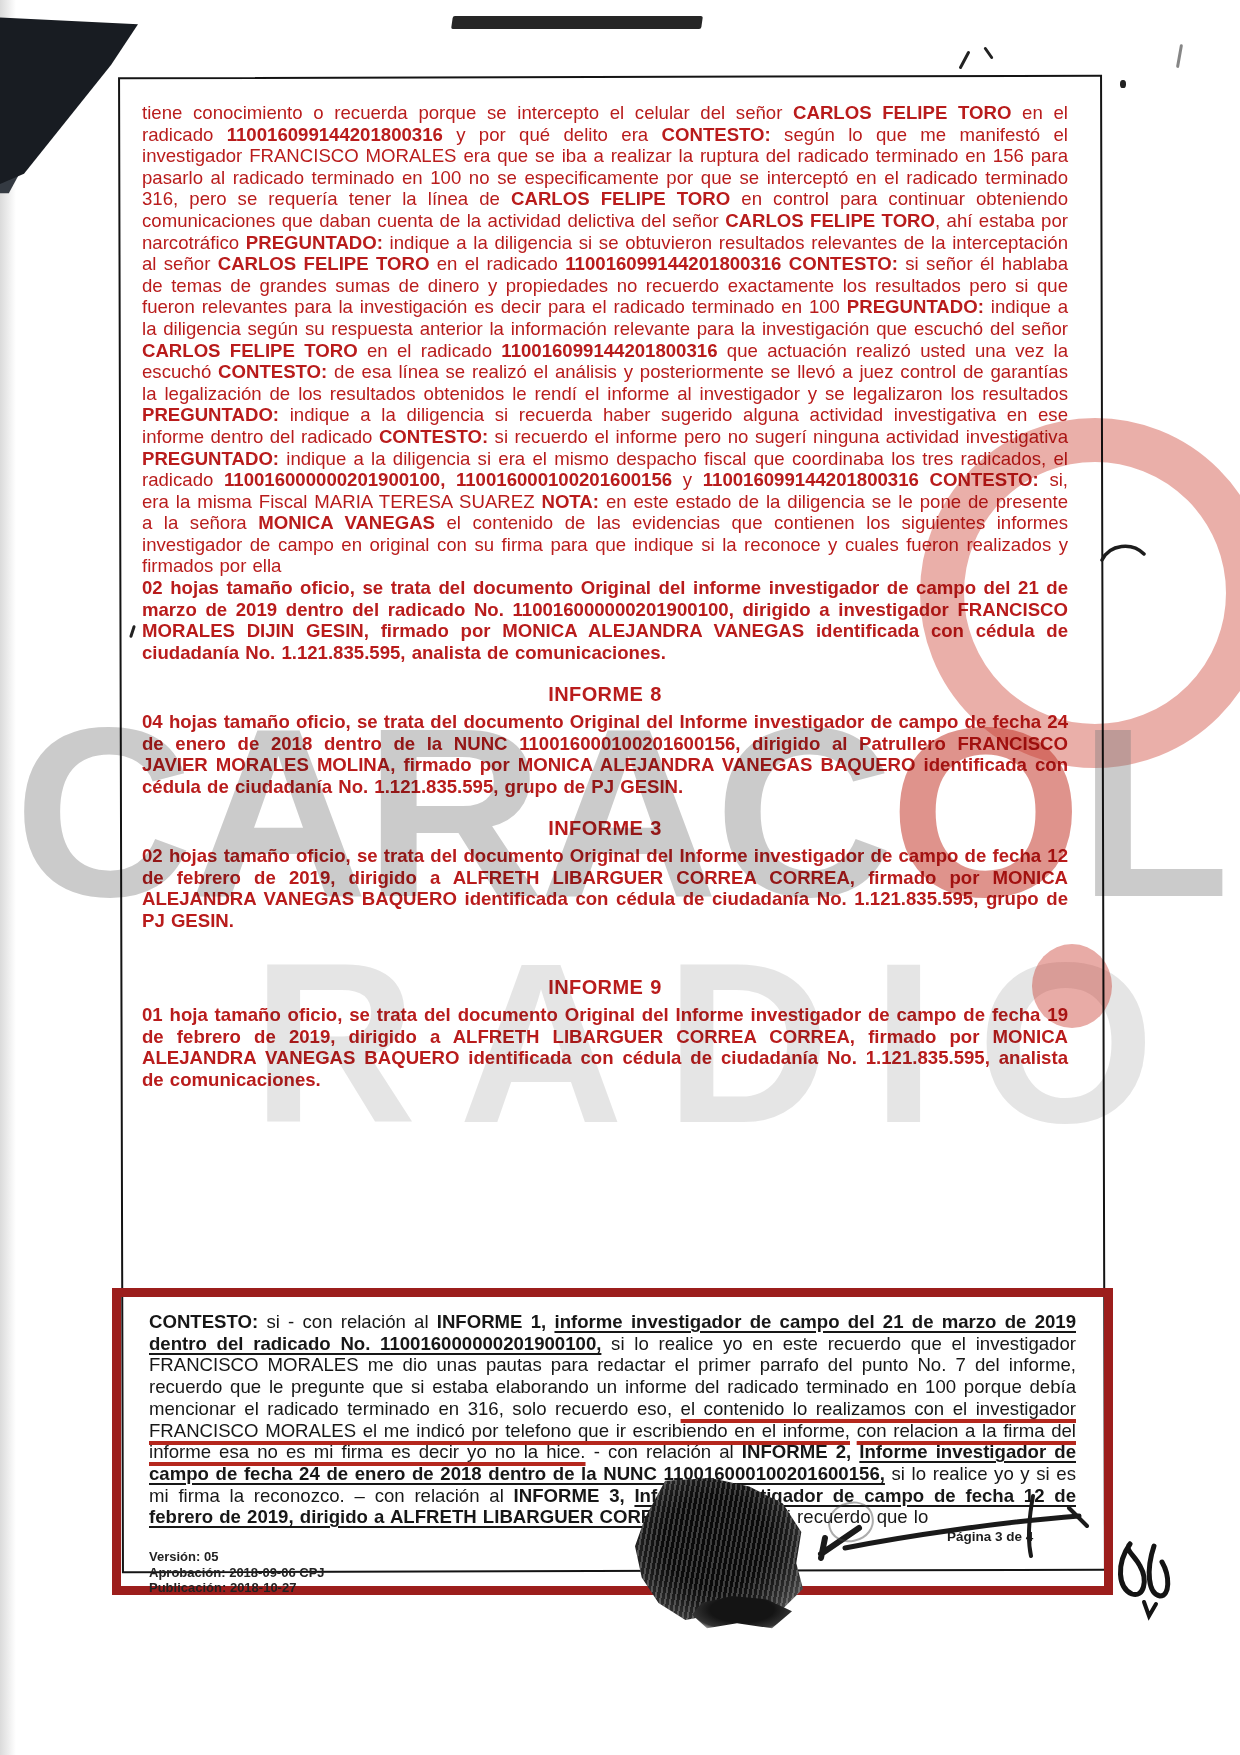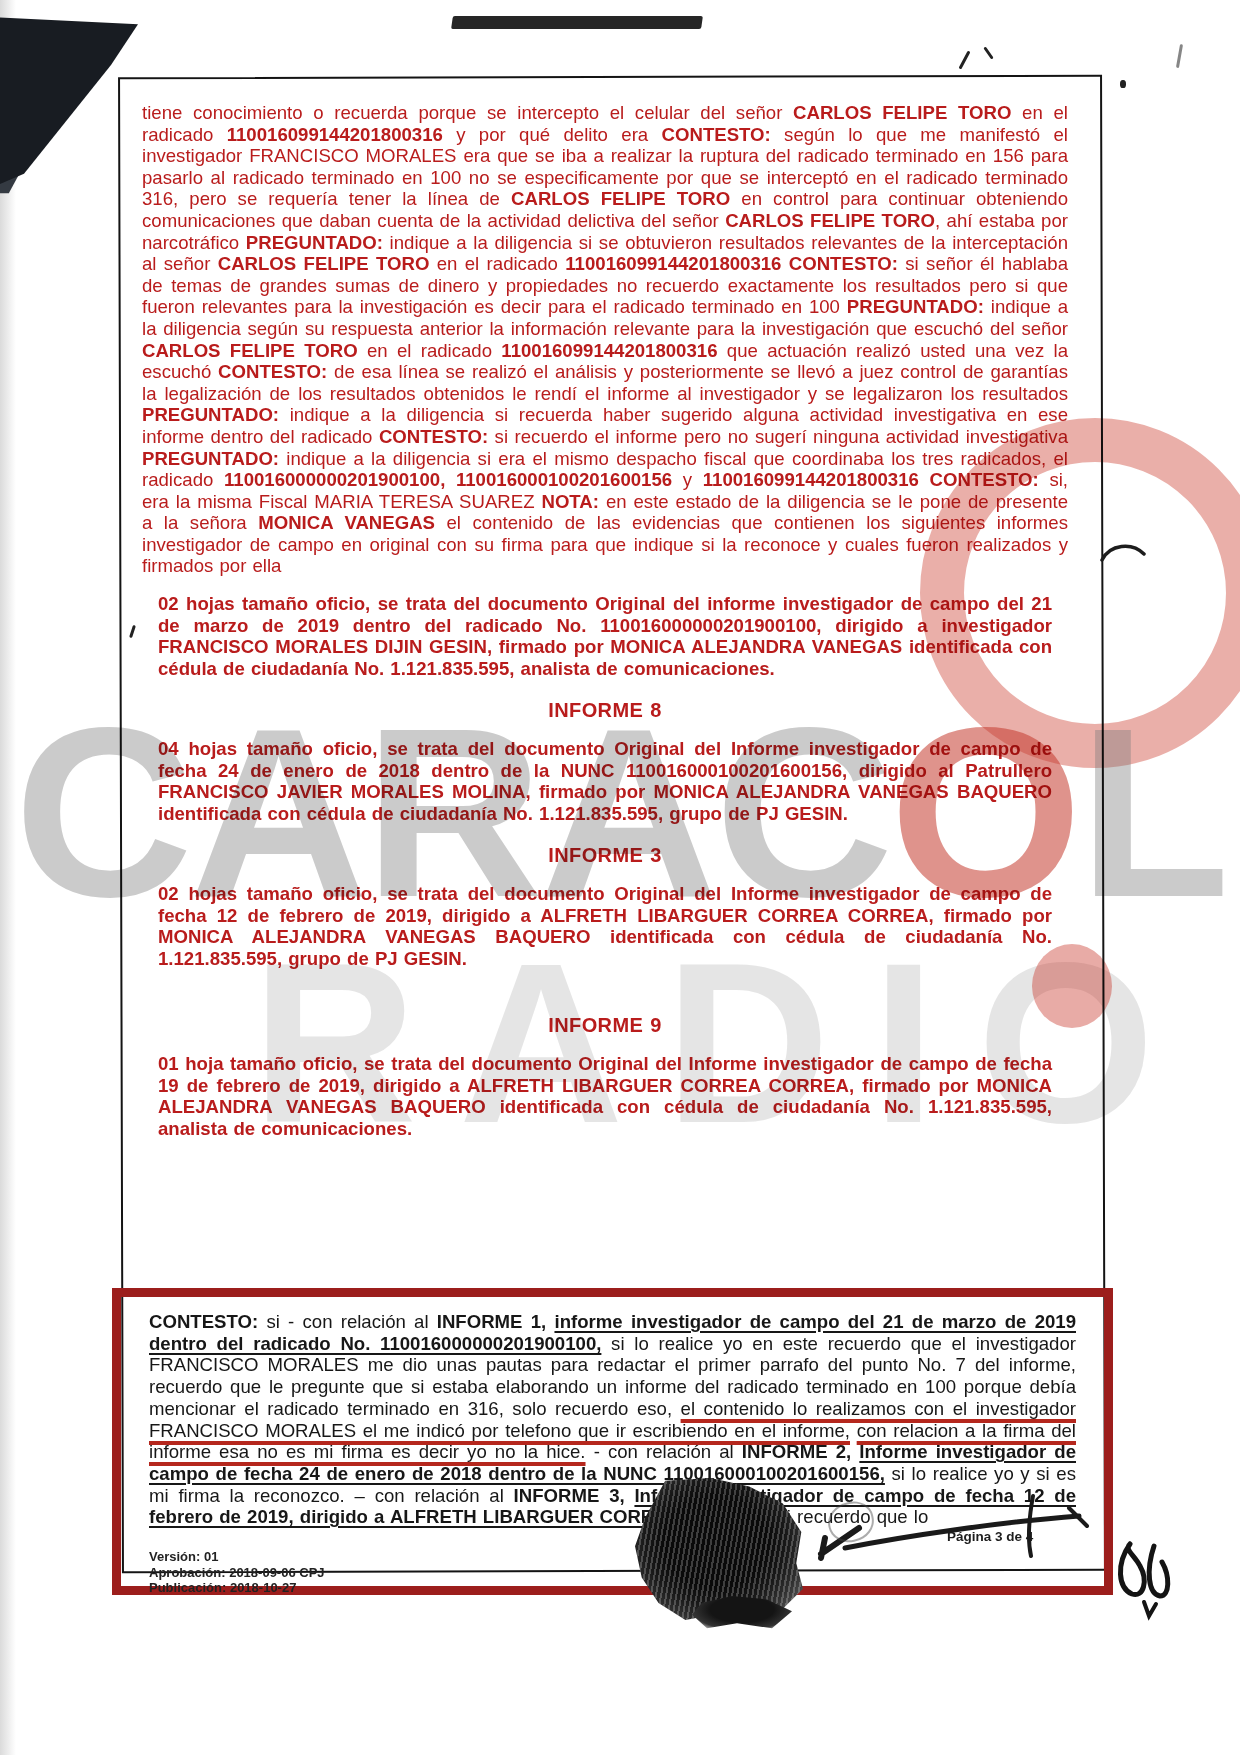--- a/index.html
+++ b/index.html
@@ -20,21 +20,21 @@
   
   .page-border{position:absolute;left:120px;top:76px;width:980px;height:1492px;
     border:2.5px solid #141414;transform:rotate(-0.15deg);z-index:1;}
   
   .content{position:absolute;left:142px;top:102px;width:926px;z-index:2;
     font-size:18.6px;line-height:21.6px;text-align:justify;word-spacing:1px;color:#b91c1c;}
   .para{margin:0;}
   .informe-heading{text-align:center;font-weight:bold;font-size:20px;letter-spacing:.4px;
     margin:21px 0 5px 0;}
   .informe-heading.gap{margin-top:46px;}
-  .informe-text{font-weight:bold;margin:16px;}
+  .informe-text{font-weight:bold;margin:0;}
   .b{font-weight:bold;}
   .u{text-decoration:underline;text-decoration-thickness:2px;text-underline-offset:3px;}
   .r{text-decoration:underline;text-decoration-color:#b5271d;text-decoration-thickness:3.5px;text-underline-offset:4px;}
   
   .red-box{position:absolute;left:112px;top:1288px;width:1001px;height:307px;
     border:9px solid #9c1e1c;z-index:2;box-sizing:border-box;background:transparent;}
   .red-box .boxed-para{position:absolute;left:28px;top:14px;width:927px;margin:0;
     font-size:18.6px;line-height:21.7px;text-align:justify;word-spacing:1px;color:#171717;}
   .footer-meta{position:absolute;left:28px;top:252px;font-size:13px;font-weight:bold;line-height:15.5px;color:#222;}
   .page-number{position:absolute;left:826px;top:232px;font-size:13.5px;font-weight:bold;color:#1d1d1d;}
@@ -96,21 +96,21 @@
   <div class="informe-heading">INFORME 3</div>
   <p class="informe-text para"><span class="b">02 hojas tamaño oficio, se trata del documento Original del Informe investigador de campo de fecha 12 de febrero de 2019, dirigido a ALFRETH LIBARGUER CORREA CORREA, firmado por MONICA ALEJANDRA VANEGAS BAQUERO identificada con cédula de ciudadanía No. 1.121.835.595, grupo de PJ GESIN.</span></p>
 
   <div class="informe-heading gap">INFORME 9</div>
   <p class="informe-text para"><span class="b">01 hoja tamaño oficio, se trata del documento Original del Informe investigador de campo de fecha 19 de febrero de 2019, dirigido a ALFRETH LIBARGUER CORREA CORREA, firmado por MONICA ALEJANDRA VANEGAS BAQUERO identificada con cédula de ciudadanía No. 1.121.835.595, analista de comunicaciones.</span></p>
 </div>
 
 <div class="red-box">
   <p class="boxed-para"><span class="b">CONTESTO:</span><span> si - con relación al </span><span class="b">INFORME 1, </span><span class="b u">informe investigador de campo del 21 de marzo de 2019 dentro del radicado No. 110016000000201900100,</span><span> si lo realice yo en este recuerdo que el investigador FRANCISCO MORALES me dio unas pautas para redactar el primer parrafo del punto No. 7 del informe, recuerdo que le pregunte que si estaba elaborando un informe del radicado terminado en 100 porque debía mencionar el radicado terminado en 316, solo recuerdo eso, </span><span class="r">el contenido lo realizamos con el investigador FRANCISCO MORALES el me indicó por telefono que ir escribiendo en el informe,</span><span> </span><span class="r">con relacion a la firma del informe esa no es mi firma es decir yo no la hice.</span><span> - con relación al </span><span class="b">INFORME 2, </span><span class="b u">Informe investigador de campo de fecha 24 de enero de 2018 dentro de la NUNC 110016000100201600156,</span><span> si lo realice yo y si es mi firma la reconozco. – con relación al </span><span class="b">INFORME 3, </span><span class="b u">Informe investigador de campo de fecha 12 de febrero de 2019, dirigido a ALFRETH LIBARGUER CORREA CORREA,</span><span> si recuerdo que lo</span></p>
   <div class="footer-meta">
-    <div>Versión: 01</div>
+    <div>Versión: 05</div>
     <div>Aprobación: 2018-09-06 CPJ</div>
     <div>Publicación: 2018-10-27</div>
   </div>
   <div class="page-number">Página 3 de 4</div>
   <svg class="flourish" width="300" height="80" viewBox="0 0 300 80">
     <path d="M14,46 L10,66 M10,62 L48,36" stroke="#1a1a1a" stroke-width="6" fill="none" stroke-linecap="round"></path>
     <path d="M34,56 C95,44 190,30 268,24" stroke="#1a1a1a" stroke-width="5" fill="none" stroke-linecap="round"></path>
     <path d="M222,4 C218,26 216,46 220,64" stroke="#1a1a1a" stroke-width="4" fill="none" stroke-linecap="round"></path>
     <path d="M258,16 L276,34" stroke="#1a1a1a" stroke-width="4" fill="none" stroke-linecap="round"></path>
   </svg>

